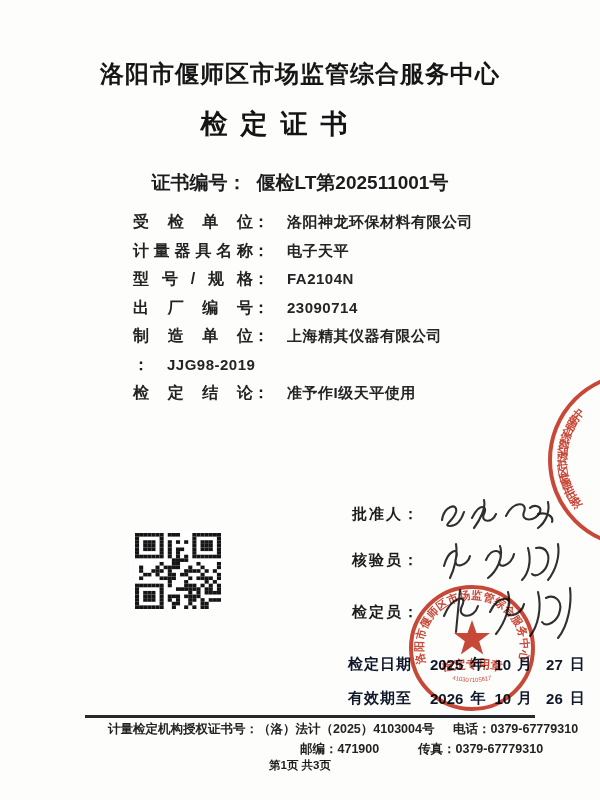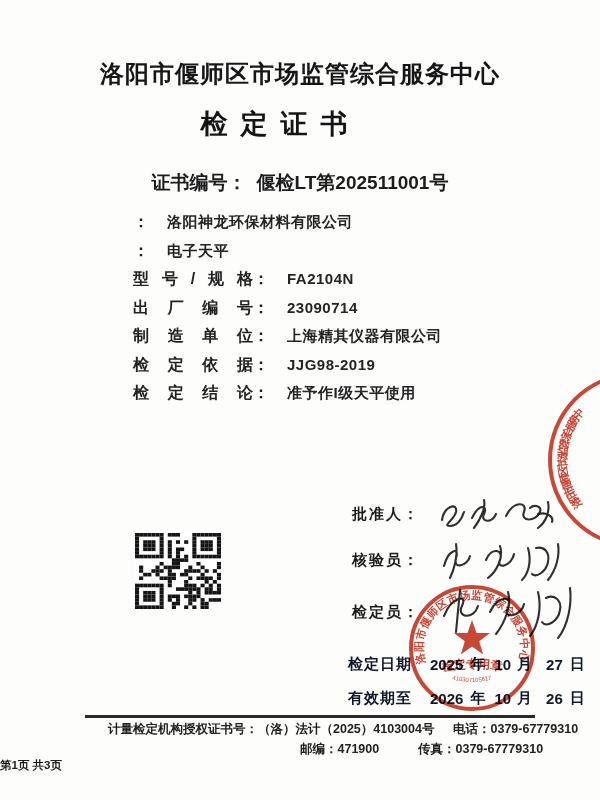--- a/index.html
+++ b/index.html
@@ -37,60 +37,61 @@
   .daterow .u2{margin:0 14px 0 6px;}
   
   .rule{top:715px;left:85px;width:450px;height:2.5px;background:#2a2a2a;}
   .footer{top:721px;left:88px;width:470px;height:40px;font-size:12.5px;font-weight:700;color:#222;}
   .footer span{position:absolute;white-space:nowrap;}
   .f-auth{left:0;top:0;margin-left:20px;}
   .f-phone{left:330px;top:0;padding-left:35px;}
   .f-addr{left:0;top:20px;}
   .f-zip{left:212px;top:20px;}
   .f-fax{left:330px;top:20px;}
-  .page-info{top:758px;left:0;width:600px;font-size:11.5px;font-weight:700;}
+  .page-info{top:758px;left:0;width:600px;text-align:center;font-size:11.5px;font-weight:700;}
   
   .stamp{mix-blend-mode:multiply;opacity:.9;pointer-events:none;}
   .stamp text{fill:#c53422;}
 </style>
 </head>
 <body>
 
 <div class="abs org-title">洛阳市偃师区市场监管综合服务中心</div>
 <div class="abs doc-title">检定证书</div>
 <div class="abs cert-no">
   <span>证书编号：</span><span class="val">偃检LT第202511001号</span>
 </div>
 
 <div class="abs fields">
   <div class="frow">
+    <span class="flabel">受检单位</span>
       <span class="fcolon">：</span>
     <span class="fvalue">洛阳神龙环保材料有限公司</span>
   </div>
   <div class="frow">
+    <span class="flabel">计量器具名称</span>
       <span class="fcolon">：</span>
     <span class="fvalue">电子天平</span>
   </div>
   <div class="frow">
     <span class="flabel">型号/规格</span>
       <span class="fcolon">：</span>
     <span class="fvalue">FA2104N</span>
   </div>
   <div class="frow">
     <span class="flabel">出厂编号</span>
       <span class="fcolon">：</span>
     <span class="fvalue">23090714</span>
   </div>
   <div class="frow">
     <span class="flabel">制造单位</span>
       <span class="fcolon">：</span>
     <span class="fvalue">上海精其仪器有限公司</span>
   </div>
   <div class="frow">
-    <span class="flabel">检定依据</span>
       <span class="fcolon">：</span>
     <span class="fvalue">JJG98-2019</span>
   </div>
   <div class="frow">
     <span class="flabel">检定结论</span>
       <span class="fcolon">：</span>
     <span class="fvalue">准予作I级天平使用</span>
   </div>
 </div>
 

